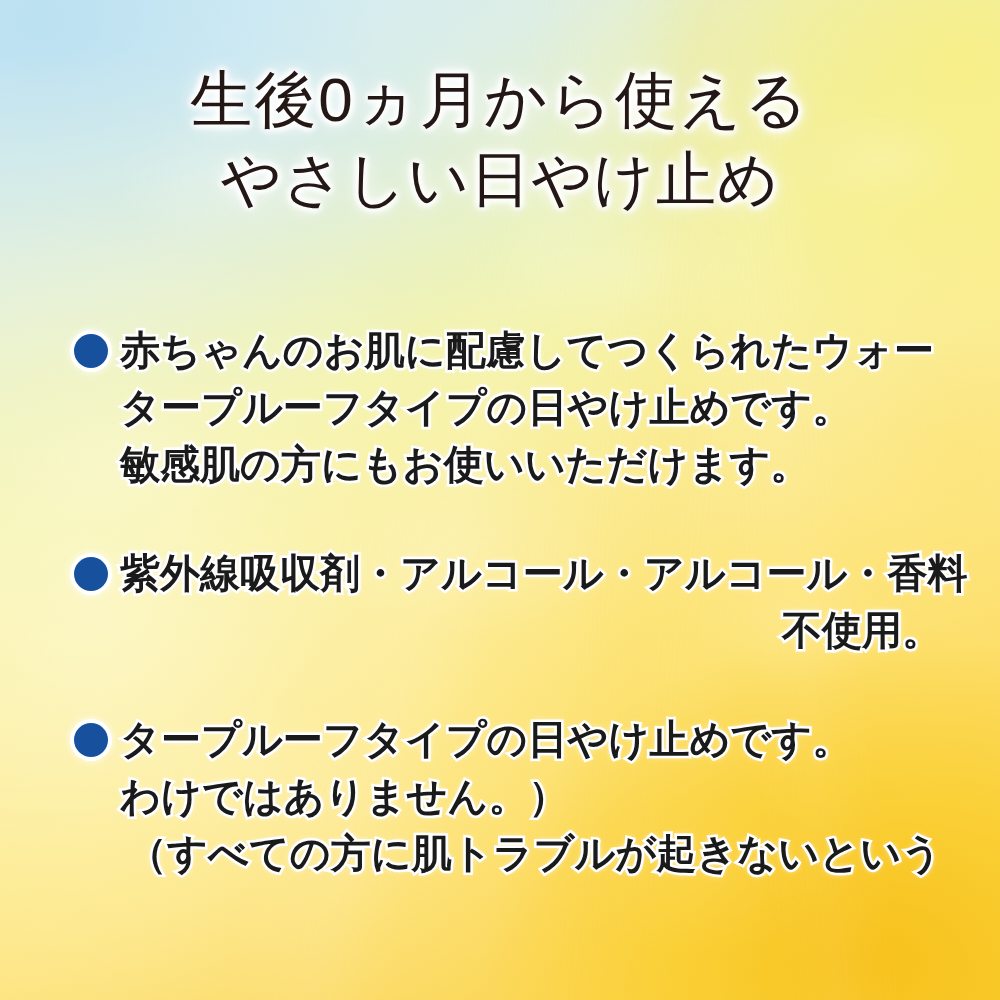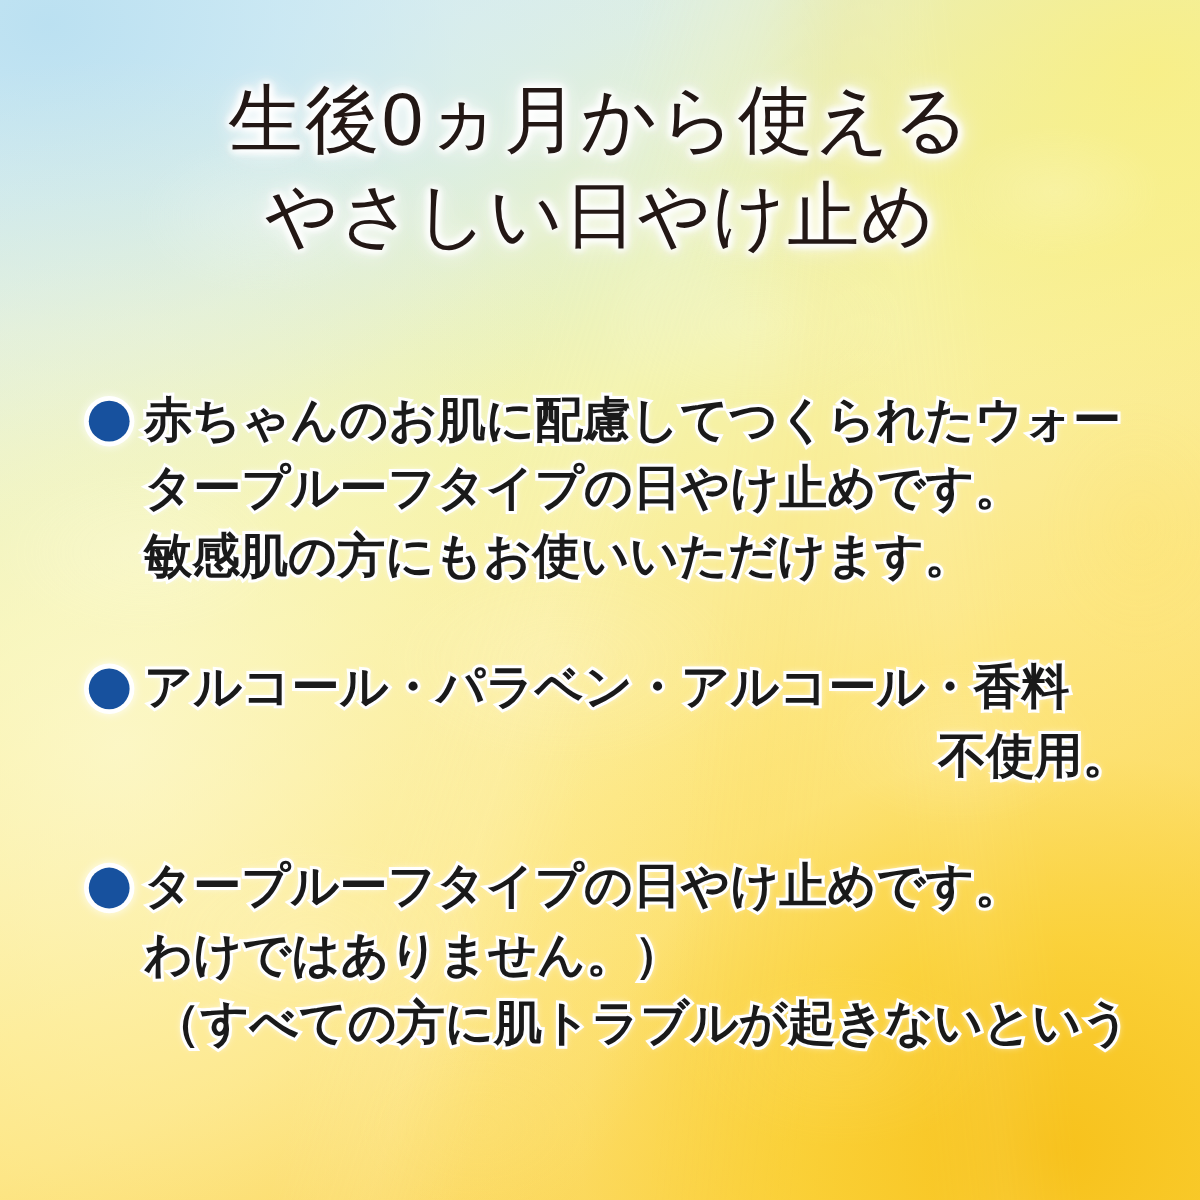--- a/index.html
+++ b/index.html
@@ -210,21 +210,21 @@
 
       <div class="bullet-block">
         <span class="bullet-marker"></span>
         <span class="bullet-line first">赤ちゃんのお肌に配慮してつくられたウォー</span>
         <span class="bullet-line cont">タープルーフタイプの日やけ止めです。</span>
         <span class="bullet-line cont">敏感肌の方にもお使いいただけます。</span>
       </div>
 
       <div class="bullet-block">
         <span class="bullet-marker"></span>
-        <span class="bullet-line first">アルコール・パラベン・アルコール・香料</span>
+        <span class="bullet-line first">紫外線吸収剤・アルコール・アルコール・香料</span>
         <span class="bullet-line cont-flush">不使用。</span>
       </div>
 
       <div class="bullet-block">
         <span class="bullet-marker"></span>
         <span class="bullet-line first">タープルーフタイプの日やけ止めです。</span>
         <span class="bullet-line cont">わけではありません。）</span>
         <span class="bullet-line cont-flush">（すべての方に肌トラブルが起きないという</span>
       </div>
 

